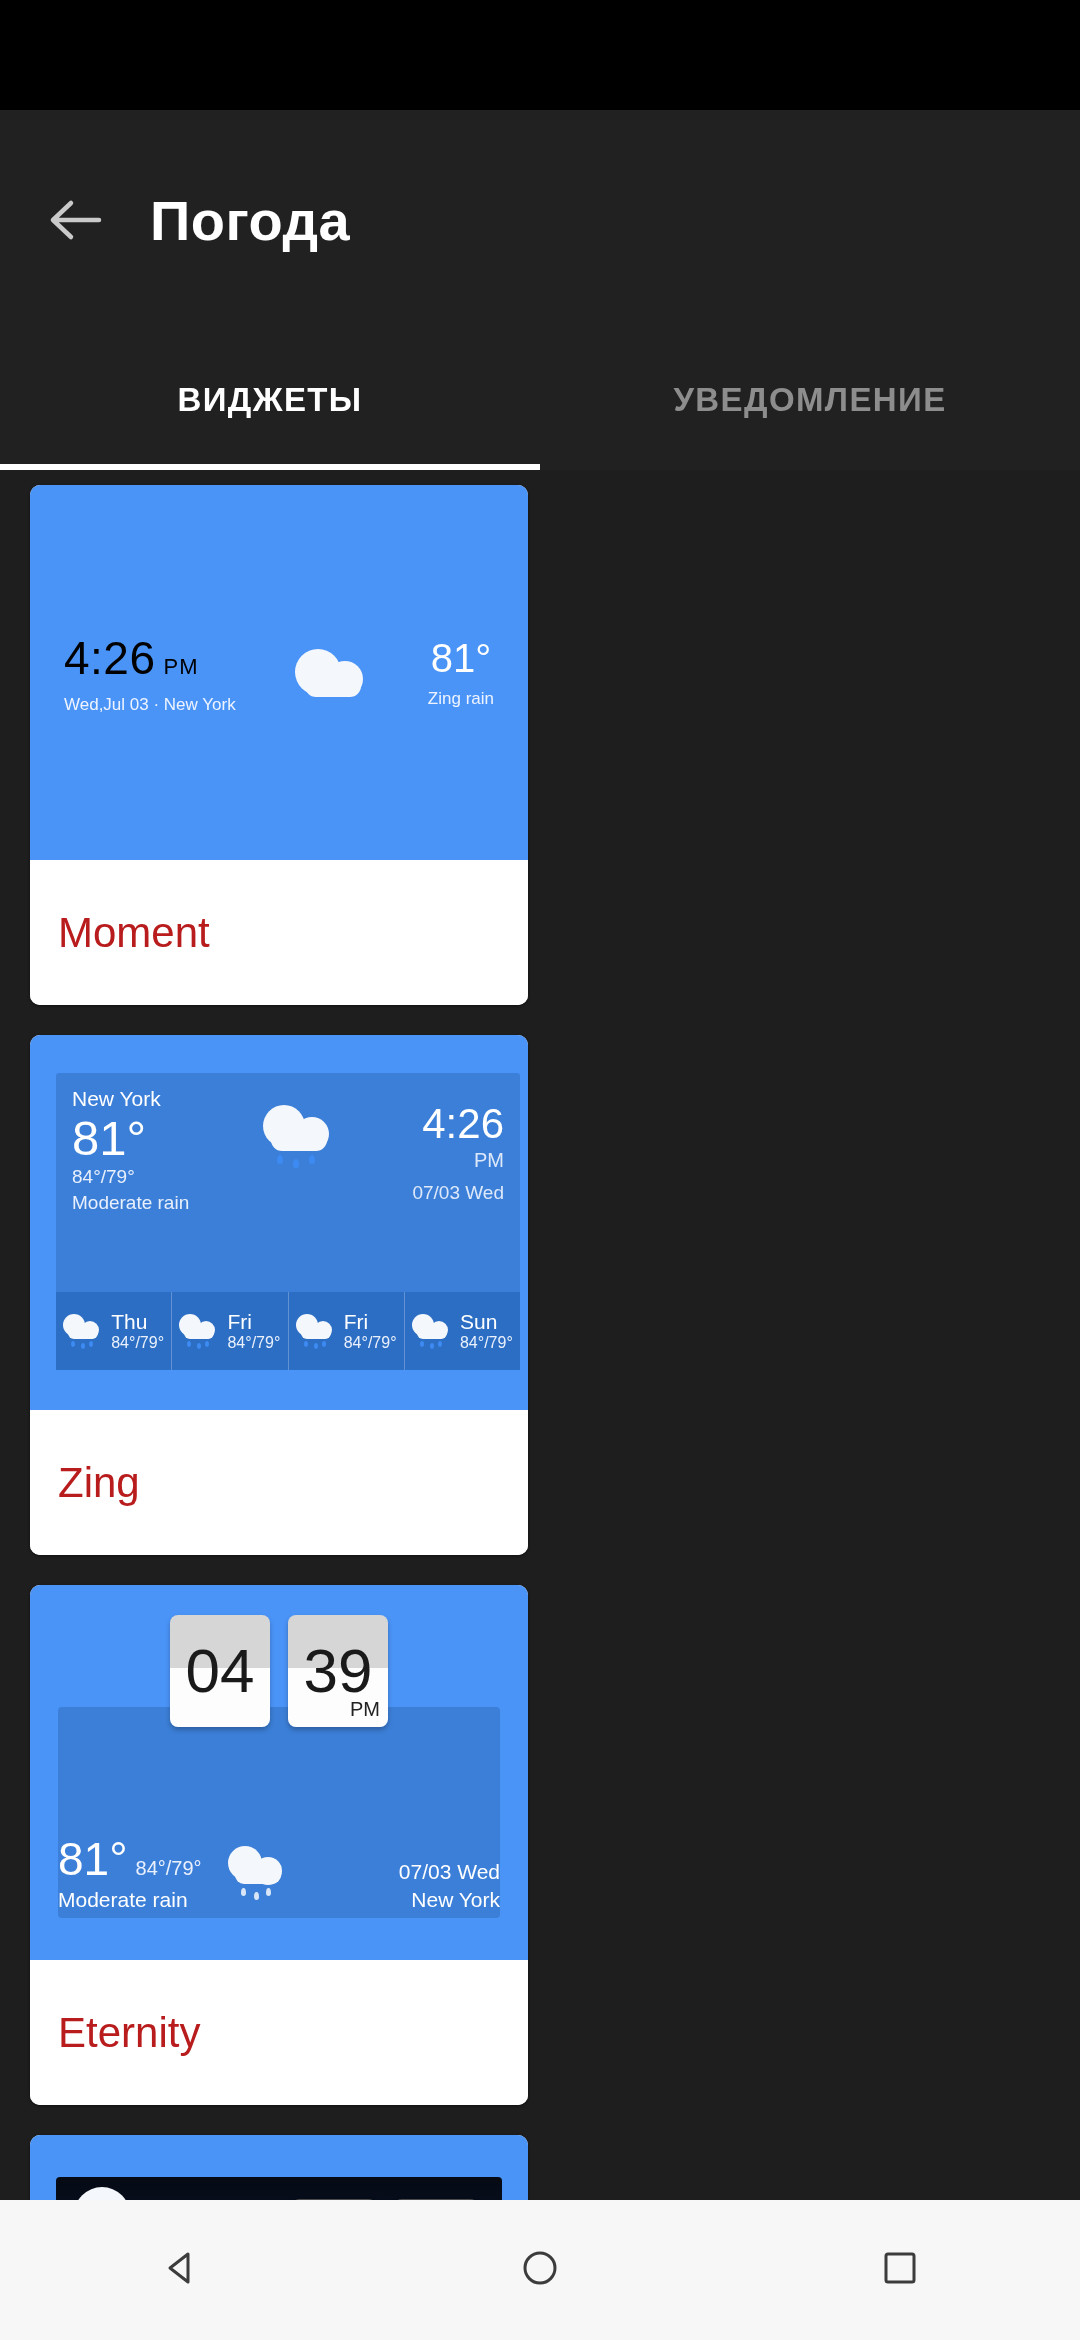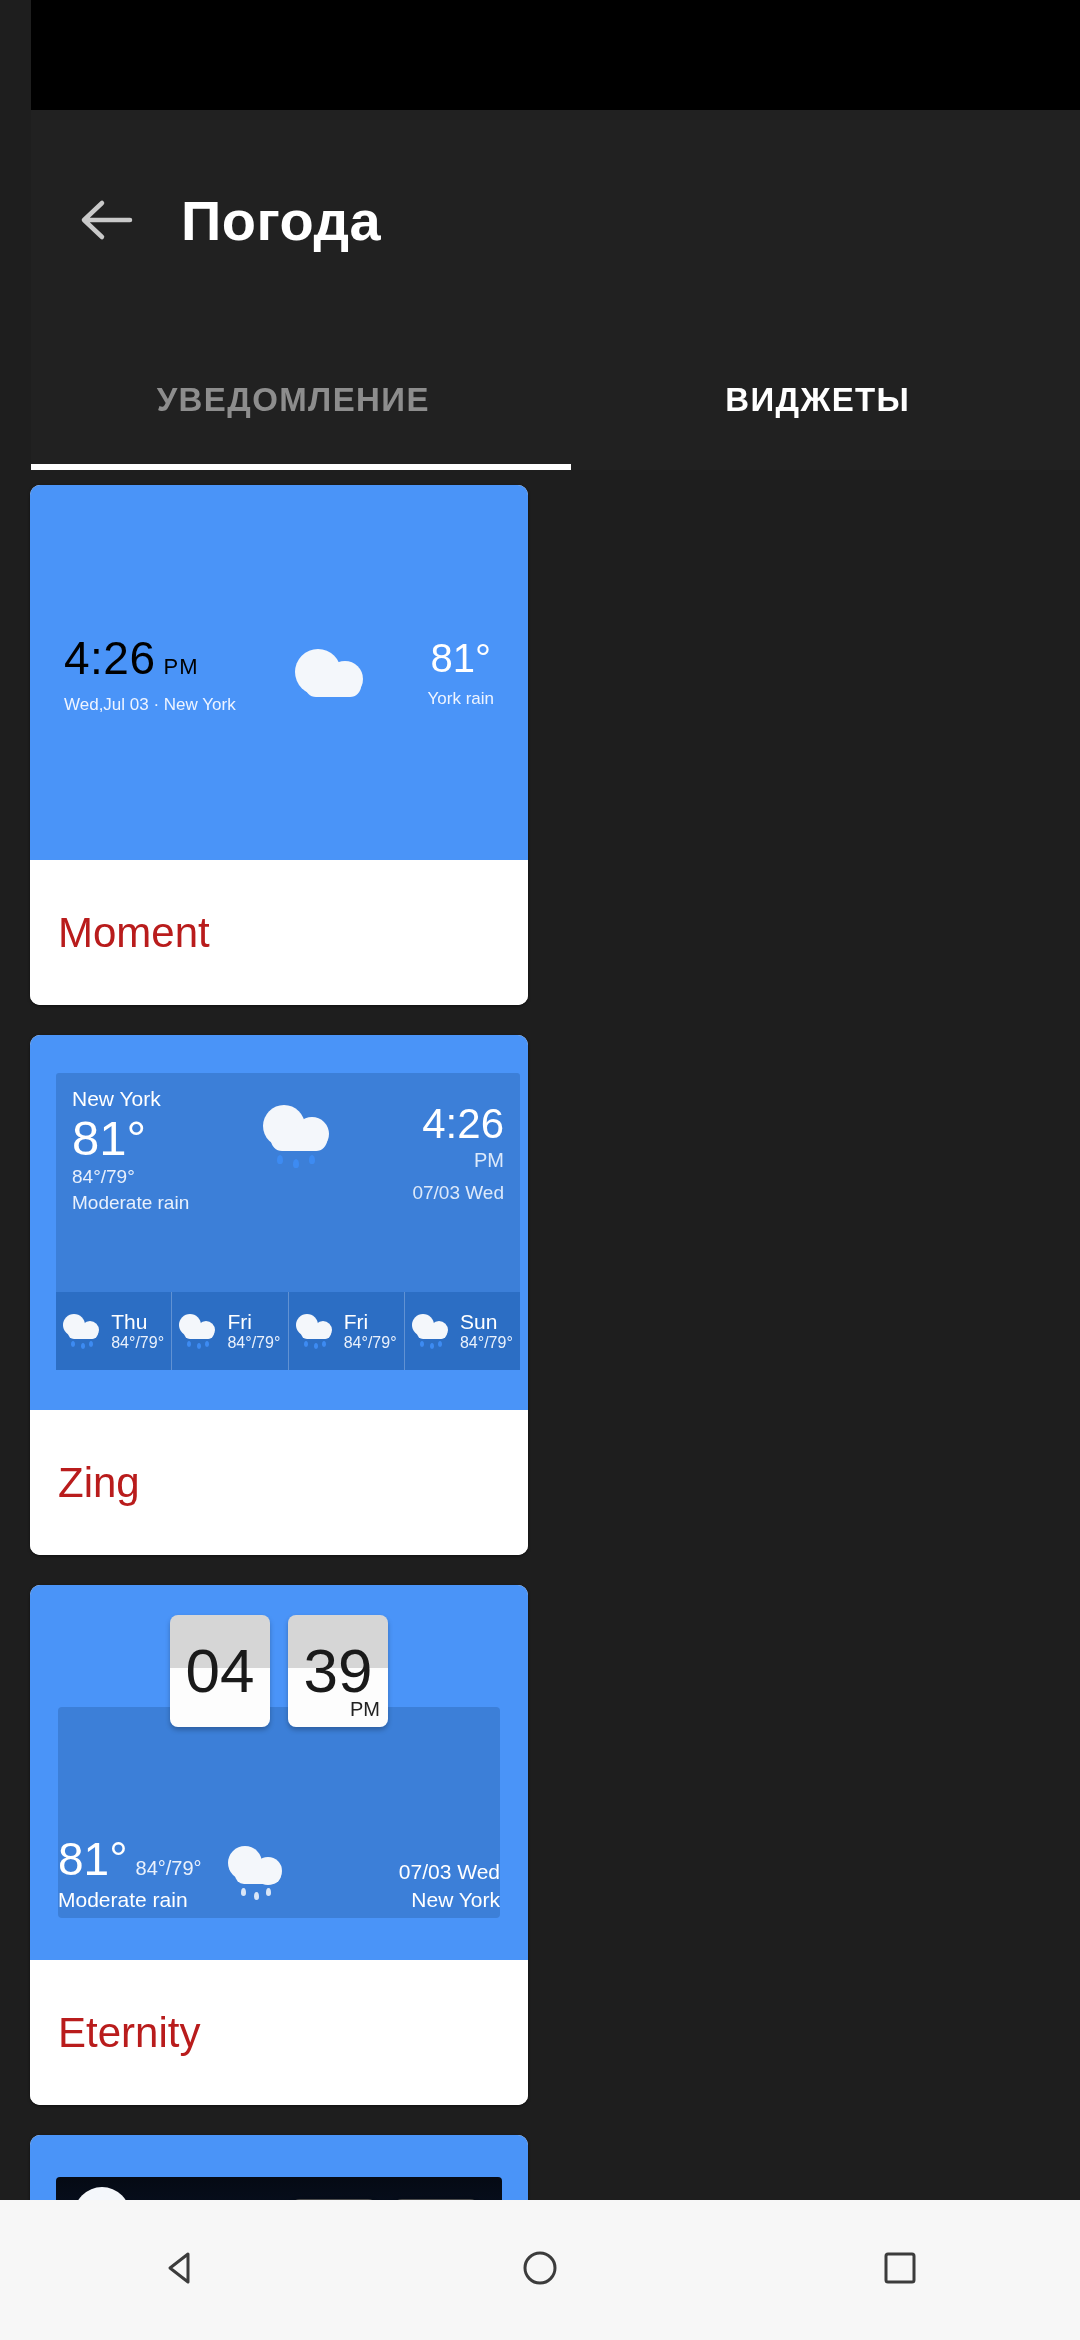--- a/index.html
+++ b/index.html
@@ -2,21 +2,21 @@
 <html><head>
 <meta charset="utf-8">
 <style>
   * { box-sizing: border-box; margin: 0; padding: 0; }
   html, body {
     width: 1080px; height: 2340px;
     background: #000;
     font-family: "Liberation Sans", sans-serif;
     overflow: hidden;
   }
-  #screen { position: relative; width: 1080px; height: 2340px; background: #1e1e1e; padding-left: 31px; }
+  #screen { position: relative; width: 1080px; height: 2340px; background: #1e1e1e; }
 
   
   .statusbar { height: 110px; background: #000; }
 
   
   .appbar { height: 220px; background: #212121; display: flex; align-items: center; }
   .back-btn { width: 150px; display: flex; align-items: center; justify-content: center; cursor: pointer; }
   .back-btn svg { display:block; }
   .app-title { color: #fff; font-size: 56px; font-weight: bold; letter-spacing: .5px; }
 
@@ -120,22 +120,22 @@
       <span>
         <svg width="56" height="44" viewBox="0 0 56 44" fill="none">
           <path d="M52 22H6M6 22L24 5M6 22L24 39" stroke="#c9c9c9" stroke-width="4.5" stroke-linecap="round" stroke-linejoin="round"></path>
         </svg>
       </span>
     </div>
     <div class="app-title">Погода</div>
   </div>
 
   <div class="tabs">
+    <div class="tab active">ВИДЖЕТЫ</div>
     <div class="tab inactive">УВЕДОМЛЕНИЕ</div>
-    <div class="tab active">ВИДЖЕТЫ</div>
     <div class="tab-underline"></div>
   </div>
 
   <div class="content">
     <div class="grid">
 
       <div class="card">
         <div class="preview">
           <div class="moment">
             <div class="m-left">
@@ -146,21 +146,21 @@
             </div>
             <div class="m-mid">
               <span class="cloud" style="width:74px;height:56px;">
                 <span class="c1" style="width:46px;height:46px;left:0;top:4px;"></span>
                 <span class="c2" style="width:36px;height:36px;left:32px;top:16px;"></span>
                 <span style="position:absolute;left:10px;top:30px;width:56px;height:22px;background:#f4f7fb;border-radius:12px;"></span>
               </span>
             </div>
             <div class="m-right">
               <div class="m-temp">81°</div>
-              <div class="m-cond">York rain</div>
+              <div class="m-cond">Zing rain</div>
             </div>
           </div>
         </div>
         <div class="card-label">Moment</div>
       </div>
 
       <div class="card">
         <div class="preview">
           <div class="zing">
             <div class="z-top">

